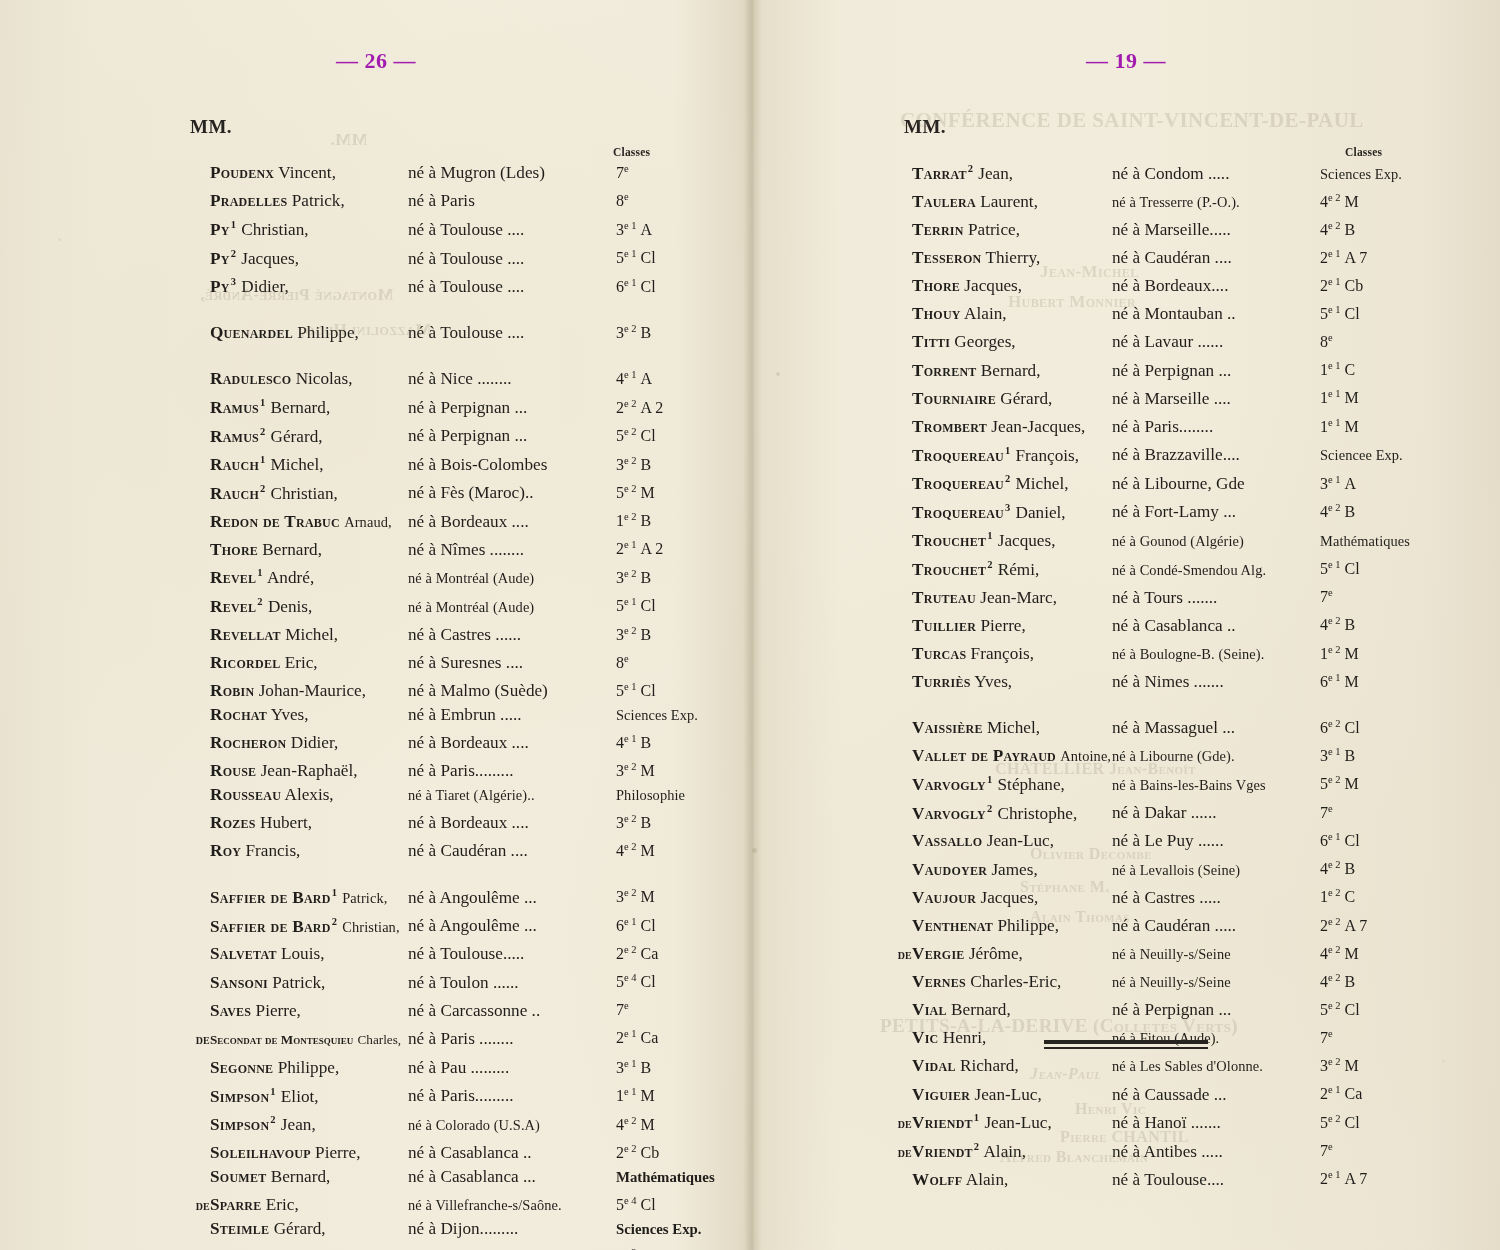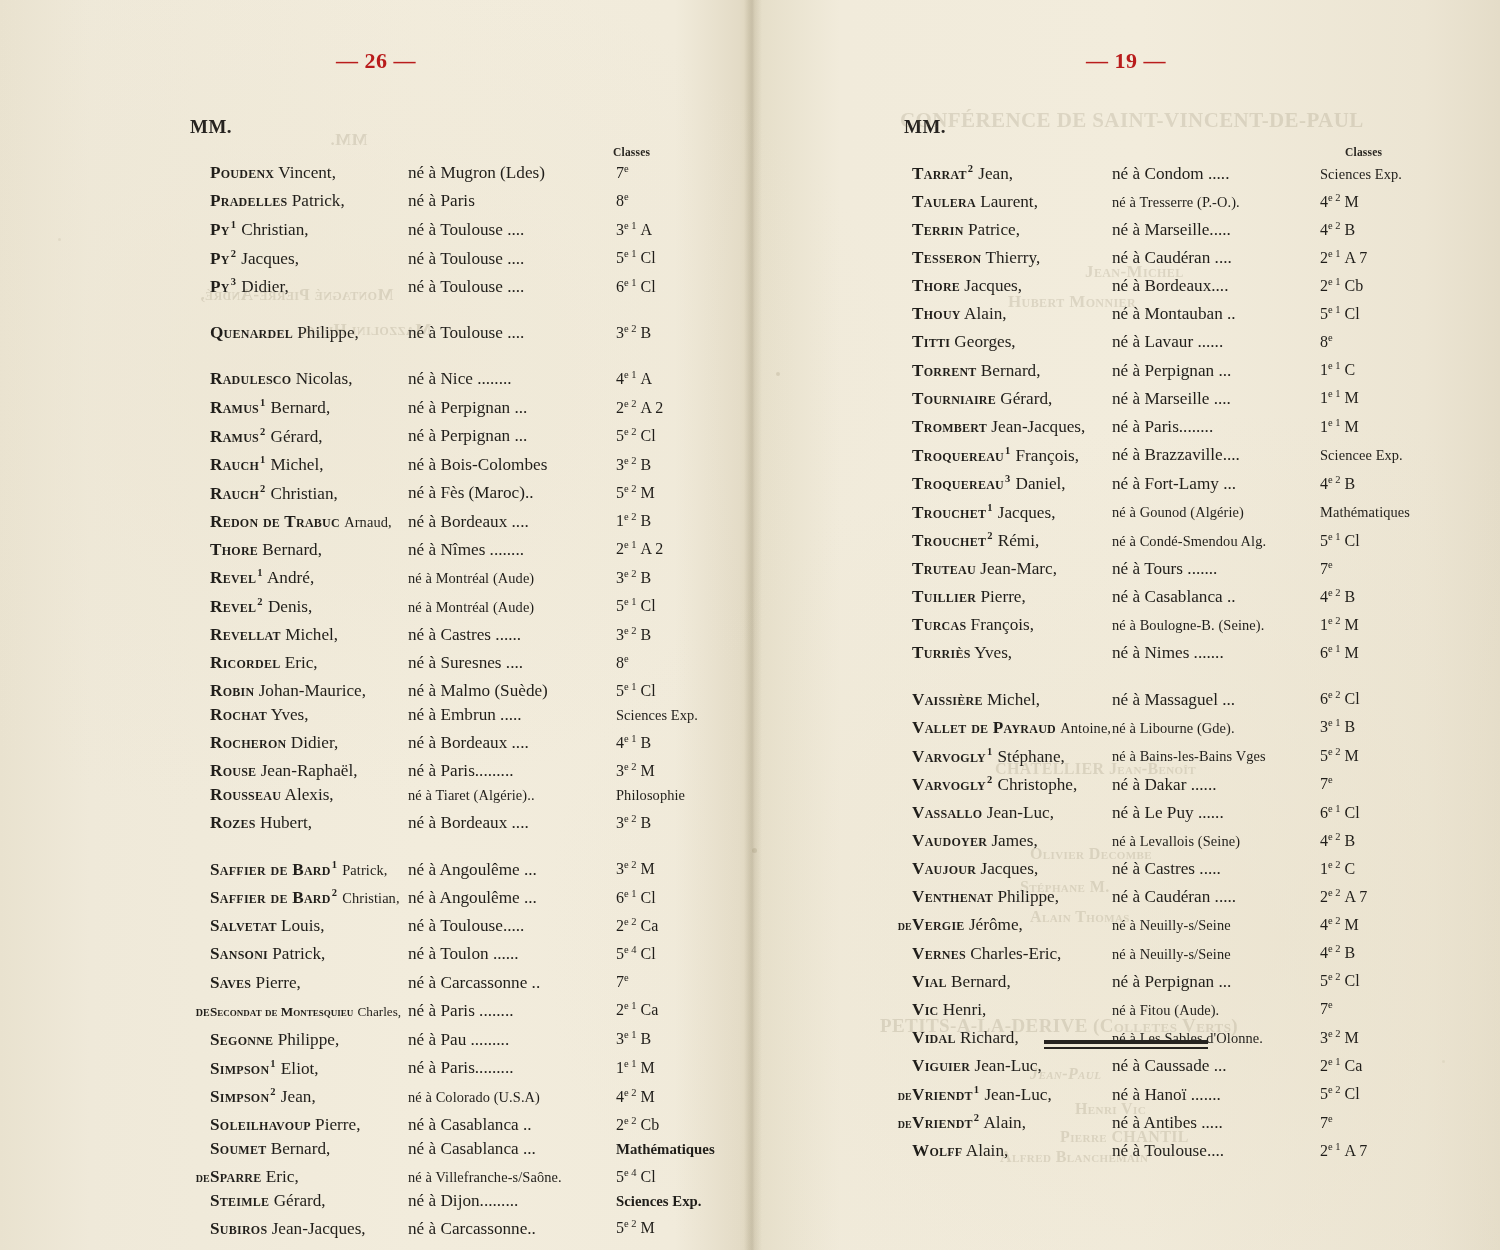--- a/index.html
+++ b/index.html
@@ -47,21 +47,21 @@
     top: 0; height: 1250px;
   }
   .page-left { left: 0; width: 752px; }
   .page-right { left: 752px; width: 748px; }
 
   .folio {
     text-align: center;
     font-size: 22px;
     font-weight: bold;
     letter-spacing: 0.5px;
-    color: #b91c1c;
+    color: #a21caf;
     margin-top: 48px;
     font-family: "Liberation Serif", serif;
   }
 
   .mm {
     font-variant: small-caps;
     font-weight: bold;
     font-size: 19px;
     color: #262320;
     letter-spacing: 0.5px;
@@ -318,20 +318,26 @@
             <td class="c-name"><span class="surname">Rousseau</span> <span class="given">Alexis,</span></td>
             <td class="c-born sm">né à Tiaret (Algérie)..</td>
             <td class="c-class"><span class="sm">Philosophie</span></td>
           </tr>
           <tr>
             <td class="c-pre"></td>
             <td class="c-name"><span class="surname">Rozes</span> <span class="given">Hubert,</span></td>
             <td class="c-born">né à Bordeaux ....</td>
             <td class="c-class">3<span class="cls-sup">e&nbsp;2</span>&nbsp;B</td>
           </tr>
+          <tr>
+            <td class="c-pre"></td>
+            <td class="c-name"><span class="surname">Roy</span> <span class="given">Francis,</span></td>
+            <td class="c-born">né à Caudéran ....</td>
+            <td class="c-class">4<span class="cls-sup">e&nbsp;2</span>&nbsp;M</td>
+          </tr>
           <tr class="spacer">
             <td colspan="4"></td>
           </tr>
           <tr>
             <td class="c-pre"></td>
             <td class="c-name"><span class="surname">Saffier de Bard</span><span class="sup">1</span> <span class="given sm">Patrick,</span></td>
             <td class="c-born">né à Angoulême ...</td>
             <td class="c-class">3<span class="cls-sup">e&nbsp;2</span>&nbsp;M</td>
           </tr>
           <tr>
@@ -480,20 +486,26 @@
             <td class="c-pre"></td>
             <td class="c-name"><span class="surname">Trombert</span> <span class="given">Jean-Jacques,</span></td>
             <td class="c-born">né à Paris........</td>
             <td class="c-class">1<span class="cls-sup">e&nbsp;1</span>&nbsp;M</td>
           </tr>
           <tr>
             <td class="c-pre"></td>
             <td class="c-name"><span class="surname">Troquereau</span><span class="sup">1</span> <span class="given">François,</span></td>
             <td class="c-born">né à Brazzaville....</td>
             <td class="c-class"><span class="sm">Sciencee Exp.</span></td>
+          </tr>
+          <tr>
+            <td class="c-pre"></td>
+            <td class="c-name"><span class="surname">Troquereau</span><span class="sup">2</span> <span class="given">Michel,</span></td>
+            <td class="c-born">né à Libourne, Gde</td>
+            <td class="c-class">3<span class="cls-sup">e&nbsp;1</span>&nbsp;A</td>
           </tr>
           <tr>
             <td class="c-pre"></td>
             <td class="c-name"><span class="surname">Troquereau</span><span class="sup">3</span> <span class="given">Daniel,</span></td>
             <td class="c-born">né à Fort-Lamy ...</td>
             <td class="c-class">4<span class="cls-sup">e&nbsp;2</span>&nbsp;B</td>
           </tr>
           <tr>
             <td class="c-pre"></td>
             <td class="c-name"><span class="surname">Trouchet</span><span class="sup">1</span> <span class="given">Jacques,</span></td>
@@ -640,21 +652,21 @@
     <div class="rule" style="top:1040px;">
       <div class="l1"></div>
       <div class="l2"></div>
     </div>
   </div>
 
 <div class="bleed" style="left: 330px; top: 130px; font-size: 17px; transform: scaleX(-1);">MM.</div>
     <div class="bleed" style="left: 200px; top: 285px; font-size: 17px; transform: scaleX(-1);">Montagné Pierre-André,</div>
     <div class="bleed" style="left: 300px; top: 320px; font-size: 17px; transform: scaleX(-1);">Mazzolini Hugo,</div>
     <div class="bleed" style="left: 900px; top: 108px; font-size: 21px;">CONFÉRENCE DE SAINT-VINCENT-DE-PAUL</div>
-    <div class="bleed" style="left: 1040px; top: 262px; font-size: 17px; margin-left: 45px;">Jean-Michel</div>
+    <div class="bleed" style="left: 1040px; top: 262px; font-size: 17px;">Jean-Michel</div>
     <div class="bleed" style="left: 1000px; top: 292px; font-size: 17px; margin-left: 8px;">Hubert Monnier</div>
     <div class="bleed" style="left: 995px; top: 760px; font-size: 16px;">CHATELLIER Jean-Benoît</div>
     <div class="bleed" style="left: 1030px; top: 845px; font-size: 16px;">Olivier Decombe</div>
     <div class="bleed" style="left: 1020px; top: 878px; font-size: 16px;">Stéphane M.</div>
     <div class="bleed" style="left: 1030px; top: 908px; font-size: 16px;">Alain Thomas</div>
     <div class="bleed" style="left: 880px; top: 1015px; font-size: 19px;">PETITS-A-LA-DERIVE (Colletes Verts)</div>
     <div class="bleed" style="left: 1075px; top: 1100px; font-size: 16px;">Henri Vic</div>
     <div class="bleed" style="left: 1060px; top: 1128px; font-size: 16px; text-align: right;">Pierre CHANTIL</div>
     <div class="bleed" style="left: 1030px; top: 1065px; font-size: 16px; font-style: italic;">Jean-Paul</div>
     <div class="bleed" style="left: 1000px; top: 1148px; font-size: 16px;">Alfred Blanchemain</div>

